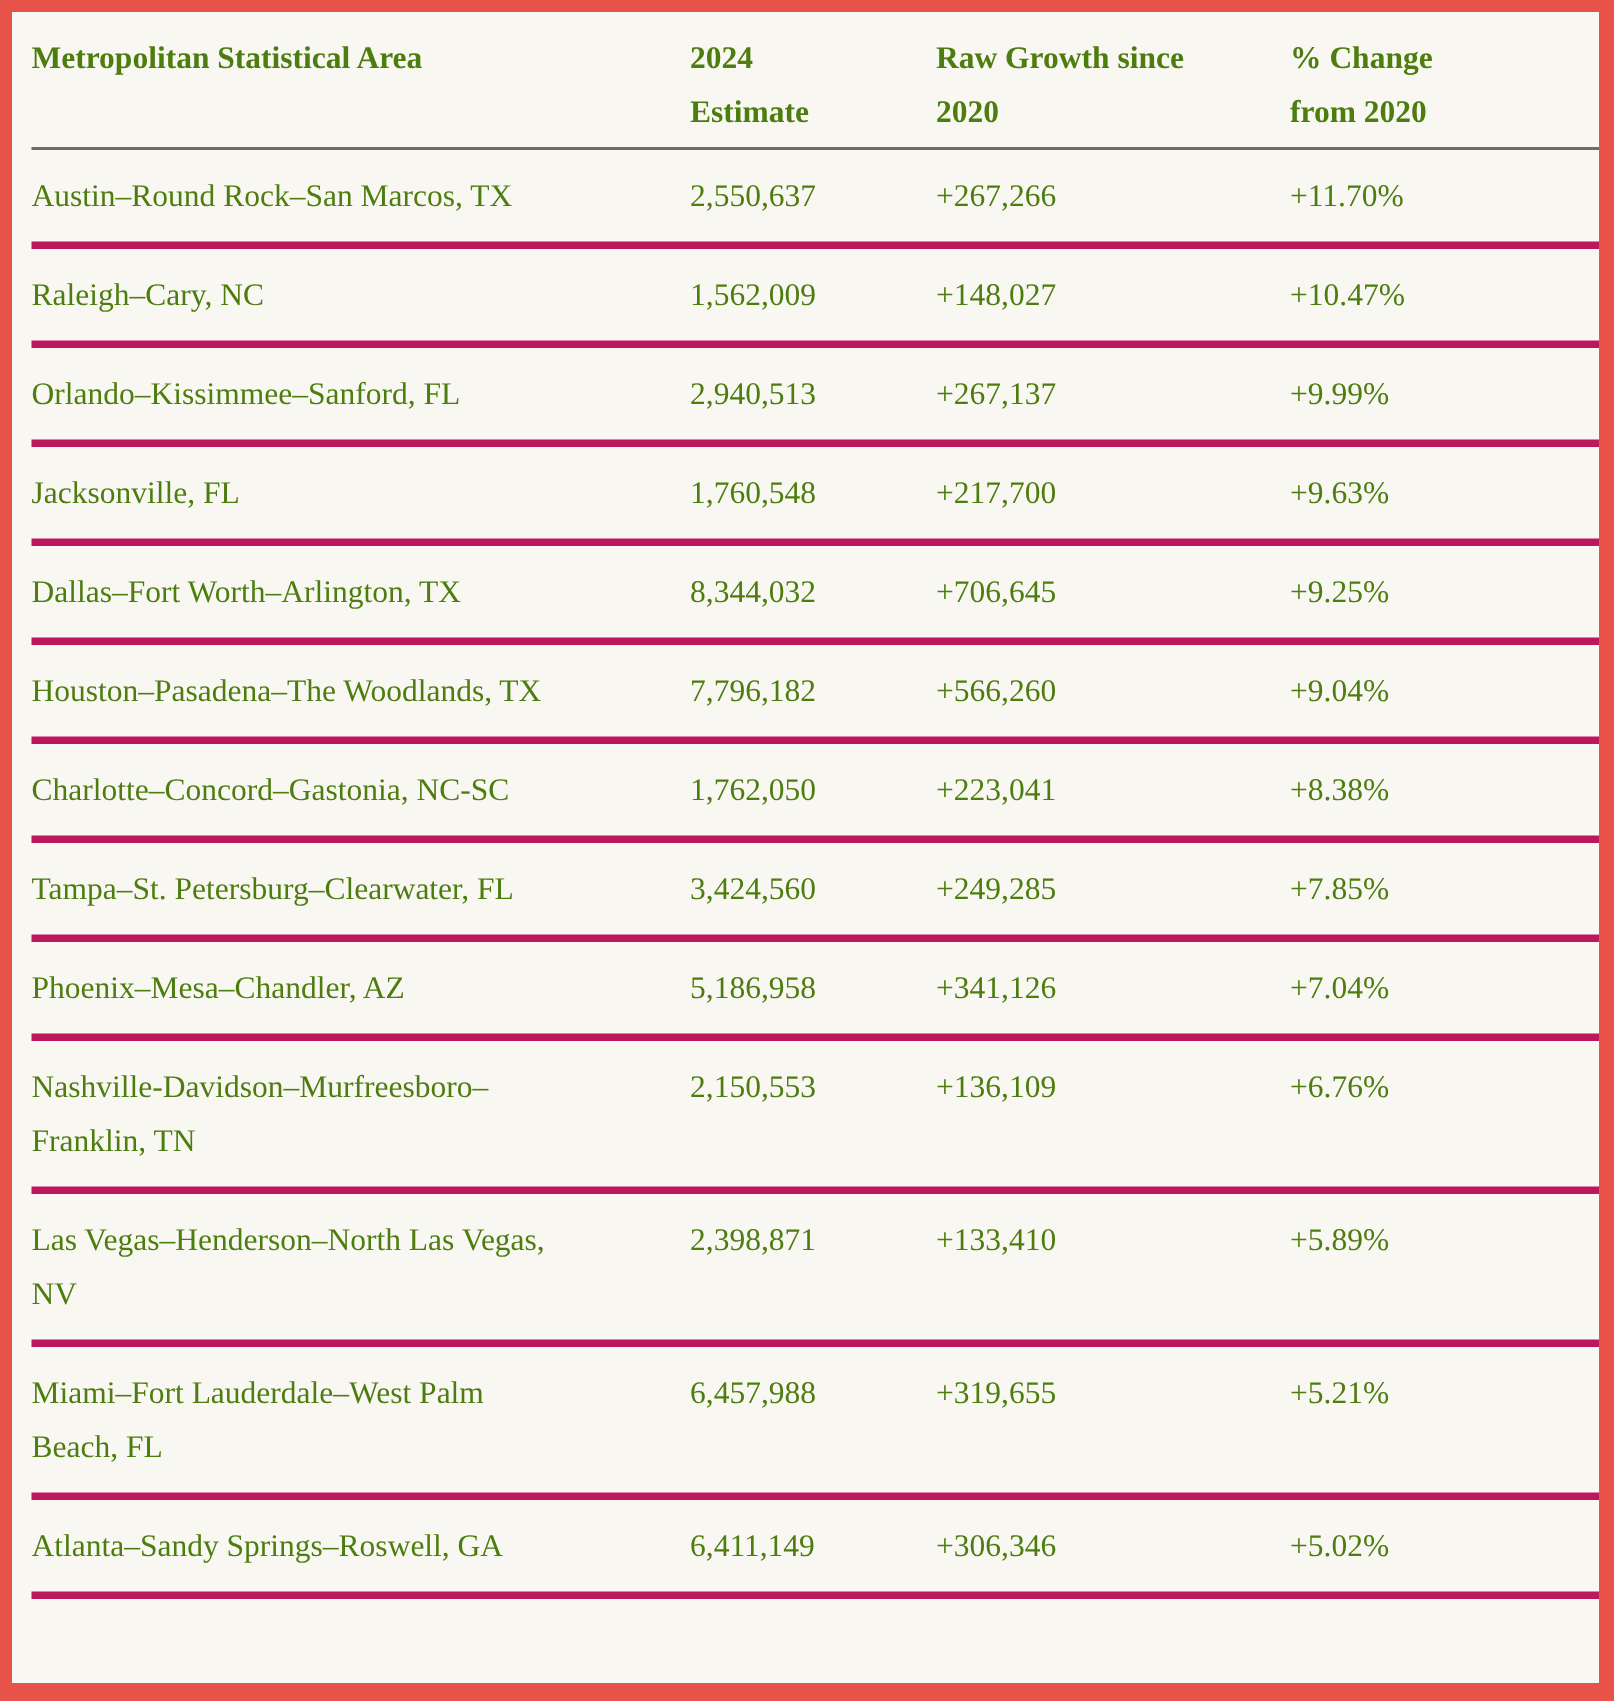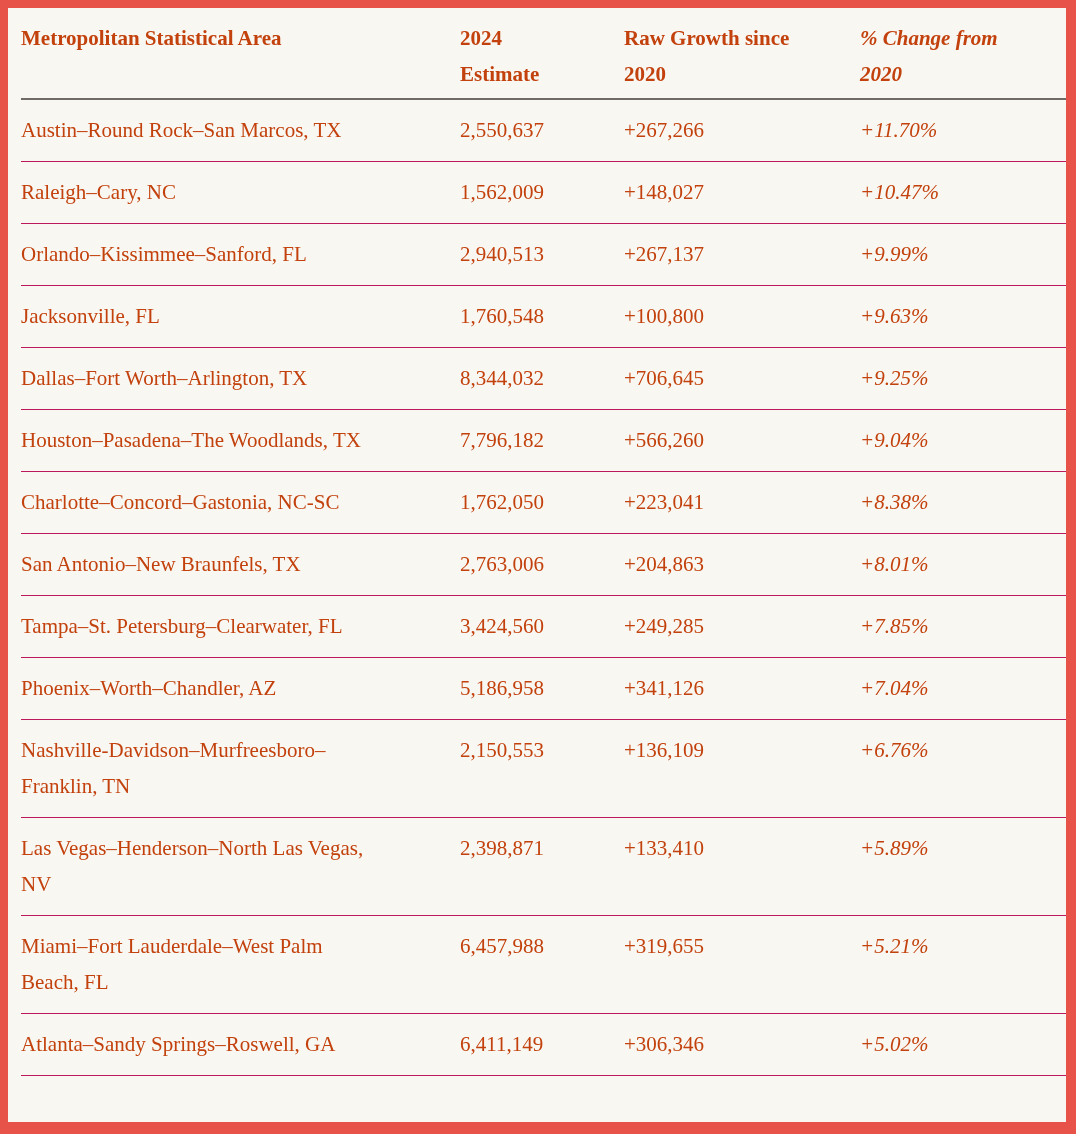--- a/index.html
+++ b/index.html
@@ -10,21 +10,21 @@
   .card {
     box-sizing: border-box;
     width: 1076px;
     height: 1134px;
     border-style: solid;
     border-color: #e85349;
     border-width: 8px 10px 12px 8px;
     background: #f9f7f2;
     overflow: hidden;
     font-family: "Liberation Serif", "DejaVu Serif", serif;
-    color: #c2410c;
+    color: #4d7c0f;
   }
   table {
     border-collapse: collapse;
     table-layout: fixed;
     width: 1045px;
     margin-left: 13px;
   }
   col.c1 { width: 439px; }
   col.c2 { width: 164px; }
   col.c3 { width: 236px; }
@@ -37,26 +37,26 @@
     padding: 12px 0 13px 0;
   }
   th {
     font-weight: bold;
     padding-top: 12px;
     padding-bottom: 6px;
     border-bottom: 2px solid #6f6b64;
   }
   td {
     font-weight: normal;
-    border-bottom: 1px solid #be185d;
+    border-bottom: 5px solid #be185d;
   }
   th:nth-child(1), td:nth-child(1) { padding-right: 75px; }
   th:nth-child(2), td:nth-child(2) { padding-right: 54px; }
   th:nth-child(3), td:nth-child(3) { padding-right: 36px; }
-  th:nth-child(4), td:nth-child(4) { padding-right: 68px; font-style: italic; }
+  th:nth-child(4), td:nth-child(4) { padding-right: 68px; }
 </style>
 </head>
 <body>
 
 <div class="card">
   <table>
     <colgroup>
       <col class="c1">
         <col class="c2">
         <col class="c3">
@@ -85,21 +85,21 @@
         </tr>
         <tr>
           <td>Orlando–Kissimmee–Sanford, FL</td>
           <td>2,940,513</td>
           <td>+267,137</td>
           <td>+9.99%</td>
         </tr>
         <tr>
           <td>Jacksonville, FL</td>
           <td>1,760,548</td>
-          <td>+100,800</td>
+          <td>+217,700</td>
           <td>+9.63%</td>
         </tr>
         <tr>
           <td>Dallas–Fort Worth–Arlington, TX</td>
           <td>8,344,032</td>
           <td>+706,645</td>
           <td>+9.25%</td>
         </tr>
         <tr>
           <td>Houston–Pasadena–The Woodlands, TX</td>
@@ -107,33 +107,27 @@
           <td>+566,260</td>
           <td>+9.04%</td>
         </tr>
         <tr>
           <td>Charlotte–Concord–Gastonia, NC-SC</td>
           <td>1,762,050</td>
           <td>+223,041</td>
           <td>+8.38%</td>
         </tr>
         <tr>
-          <td>San Antonio–New Braunfels, TX</td>
-          <td>2,763,006</td>
-          <td>+204,863</td>
-          <td>+8.01%</td>
-        </tr>
-        <tr>
           <td>Tampa–St. Petersburg–Clearwater, FL</td>
           <td>3,424,560</td>
           <td>+249,285</td>
           <td>+7.85%</td>
         </tr>
         <tr>
-          <td>Phoenix–Worth–Chandler, AZ</td>
+          <td>Phoenix–Mesa–Chandler, AZ</td>
           <td>5,186,958</td>
           <td>+341,126</td>
           <td>+7.04%</td>
         </tr>
         <tr>
           <td>Nashville-Davidson–Murfreesboro–Franklin, TN</td>
           <td>2,150,553</td>
           <td>+136,109</td>
           <td>+6.76%</td>
         </tr>

